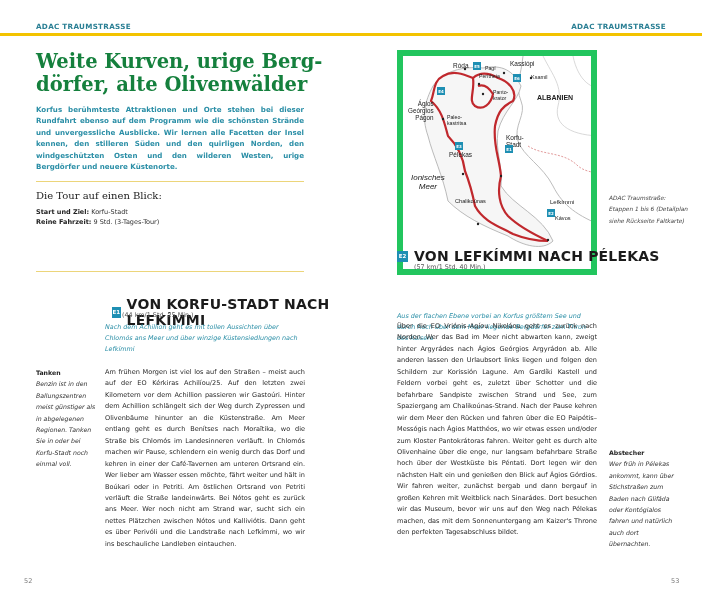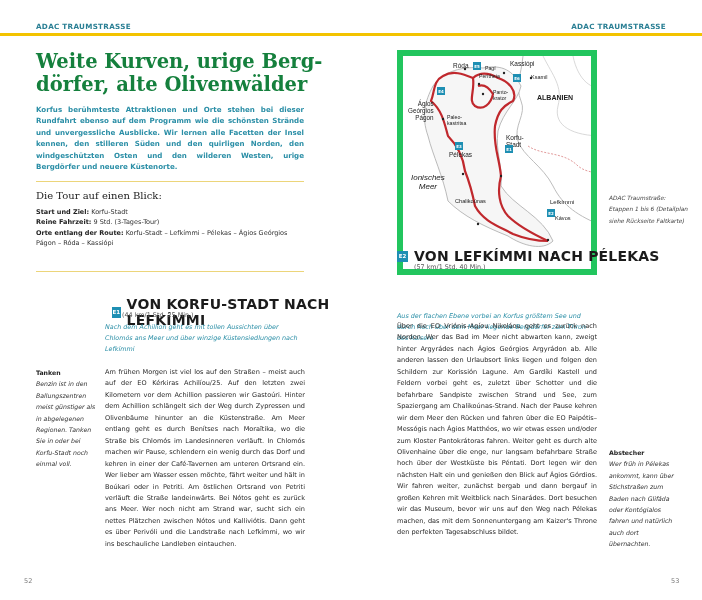--- a/index.html
+++ b/index.html
@@ -82,21 +82,20 @@
   </h1>
 
   <p class="lead">Korfus berühmteste Attraktionen und Orte stehen bei dieser Rundfahrt ebenso auf dem Programm wie die schönsten Strände und unvergessliche Ausblicke. Wir lernen alle Facetten der Insel kennen, den stilleren Süden und den quirligen Norden, den windgeschützten Osten und den wilderen Westen, urige Bergdörfer und neuere Küstenorte.</p>
 
   <div class="thin-rule" style="left:36px; top:181px; width:268px;"></div>
 
   <div class="glance-title">Die Tour auf einen Blick:</div>
   <div class="glance">
     <div><b>Start und Ziel:</b> <span>Korfu-Stadt</span></div>
     <div><b>Reine Fahrzeit:</b> <span>9 Std. (3-Tages-Tour)</span></div>
-    <div><b>Orte entlang der Route:</b> <span>Korfu-Stadt – Lefkímmi – Pélekas – Ágios Geórgios Págon – Róda – Kassiópi</span></div>
   </div>
 
   <div class="thin-rule" style="left:36px; top:271px; width:268px;"></div>
 
   <div class="stage-head" style="left:112px; top:296px;">
     <span class="stage-badge">E1</span>
     <span class="stage-title">VON KORFU-STADT NACH LEFKÍMMI</span>
   </div>
   <div class="stage-dist" style="left:122px; top:311px;">(44 km/1 Std. 25 Min.)</div>
   <div class="stage-intro" style="left:105px; top:322px; width:200px;font-style:italic;">Nach dem Achillion geht es mit tollen Aussichten über Chlomós ans Meer und über winzige Küstensiedlungen nach Lefkímmi</div>

